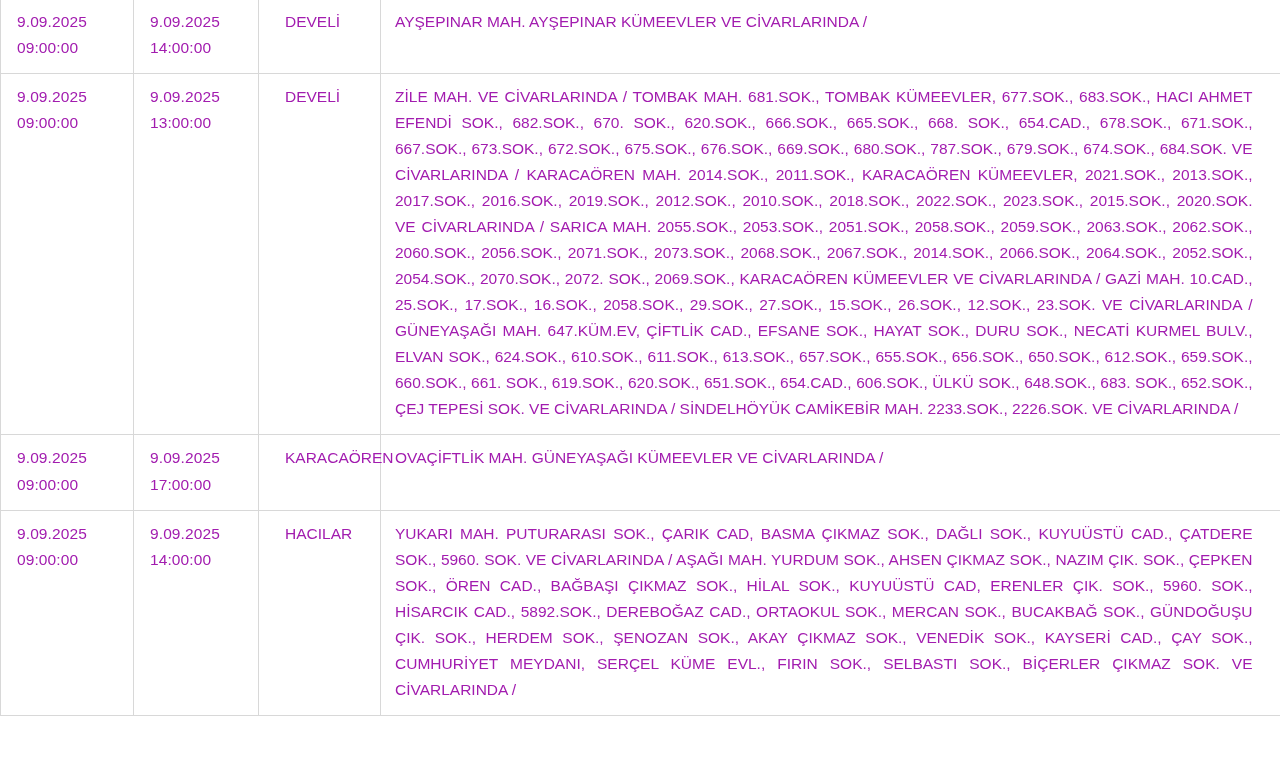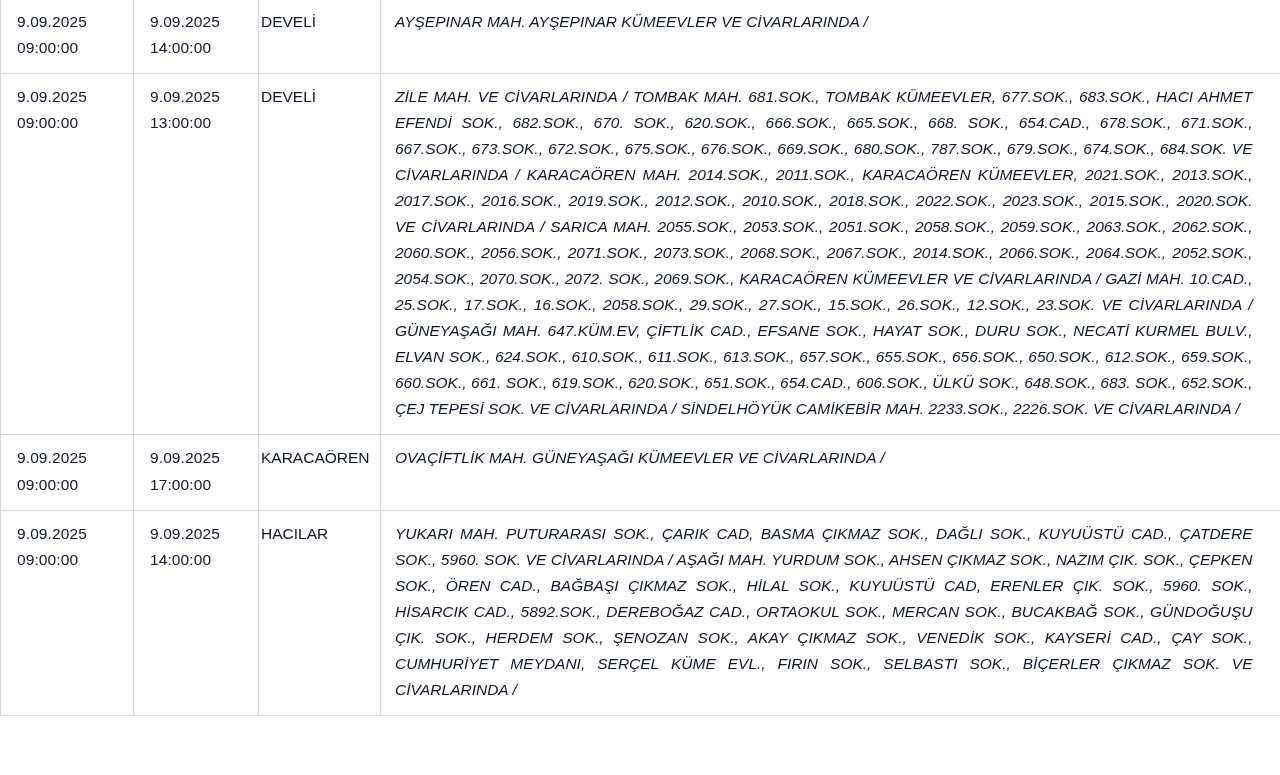--- a/index.html
+++ b/index.html
@@ -26,38 +26,37 @@
   .outage-table col.c-area  { width: 900px; }
 
   .outage-table td {
     border: 1px solid #d8d8d8;
     border-left: none;
     border-right: 1px solid #d8d8d8;
     vertical-align: top;
     padding: 10px 12px 12px 14px;
     font-size: 15.5px;
     line-height: 1.68;
-    color: #0f172a;
+    color: #a21caf;
     background: #ffffff;
   }
   .outage-table td.date-cell {
     white-space: pre-line;
     padding-left: 16px;
     letter-spacing: 0.1px;
   }
   .outage-table td.dist-cell {
-    padding-left: 2px;
+    padding-left: 26px;
     white-space: nowrap;
   }
   .outage-table td.area-cell {
     border-right: none;
     padding-right: 28px;
     text-align: justify;
     text-justify: inter-word;
-    font-style: italic;
   }
   .outage-table tr:first-child td {
     border-top: 1px solid #d8d8d8;
   }
   .outage-table td:first-child {
     border-left: 1px solid #d8d8d8;
   }
 </style>
 </head>
 <body>

